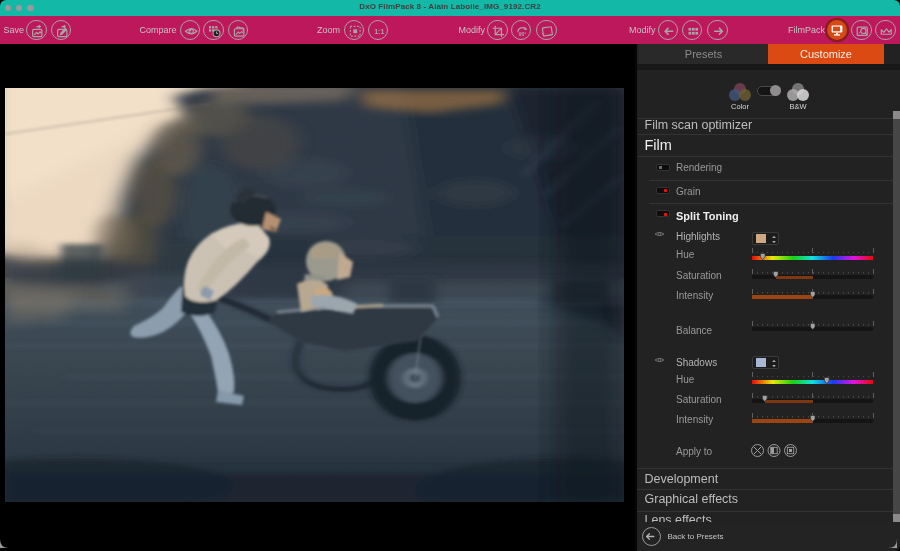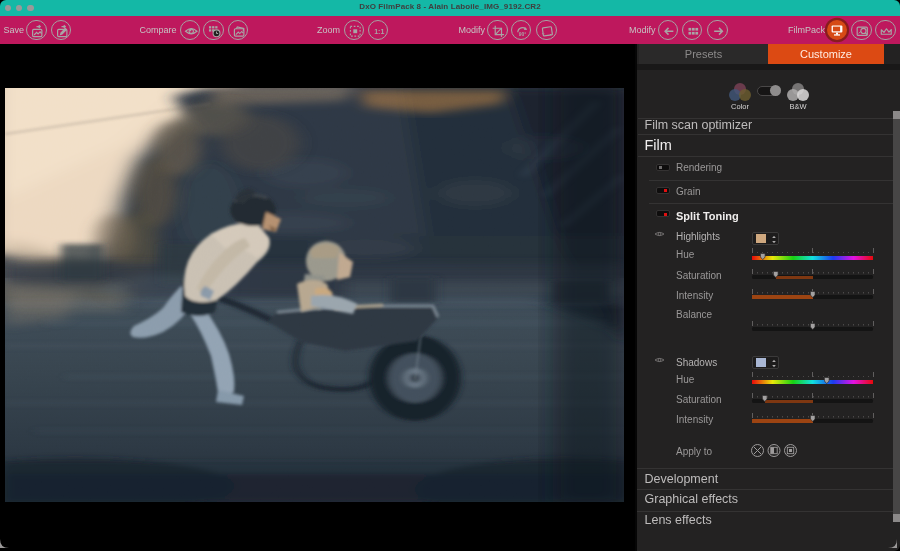--- a/index.html
+++ b/index.html
@@ -413,21 +413,21 @@
     <svg class="handle" style="left:136.2px;top:226.5px;" viewBox="0 0 5.5 7">
         <path d="M0.4 0.4 h4.7 v3.6 L2.75 6.6 L0.4 4 Z" fill="#a3a1a1" stroke="#2c2b2b" stroke-width="0.7"></path>
       </svg>
     <div class="lbl" style="left:39px;top:245.5px;">Intensity</div>
     <div class="ticks" id="t3" style="top:244.5px;"></div>
     <div class="track" style="top:251px;"></div>
     <div style="position:absolute;left:114.5px;top:251px;width:61px;height:3.5px;background:#9c4412;"></div>
     <svg class="handle" style="left:172.5px;top:246.5px;" viewBox="0 0 5.5 7">
         <path d="M0.4 0.4 h4.7 v3.6 L2.75 6.6 L0.4 4 Z" fill="#a3a1a1" stroke="#2c2b2b" stroke-width="0.7"></path>
       </svg>
-    <div class="lbl" style="left:39px;top:265px;">Balance</div>
+    <div class="lbl" style="left:39px;top:281px;">Balance</div>
     <div class="ticks" id="t4" style="top:276.5px;"></div>
     <div class="track" style="top:283px;"></div>
     <svg class="handle" style="left:172.5px;top:278.5px;" viewBox="0 0 5.5 7">
         <path d="M0.4 0.4 h4.7 v3.6 L2.75 6.6 L0.4 4 Z" fill="#a3a1a1" stroke="#2c2b2b" stroke-width="0.7"></path>
       </svg>
 
     <svg style="position:absolute;left:17px;top:312px;" width="11" height="8" viewBox="0 0 11 8">
       <path d="M1 4 Q5.5 0.8 10 4 Q5.5 7.2 1 4 Z" fill="none" stroke="#767474" stroke-width="0.9"></path>
       <circle cx="5.5" cy="4" r="1.4" fill="none" stroke="#767474" stroke-width="0.8"></circle>
     </svg>
@@ -474,20 +474,28 @@
 
     <div class="sep" style="top:424px;left:0;width:263px;"></div>
     <div class="hdr" style="top:428px;">Development</div>
     <div class="sep" style="top:444.5px;left:0;width:263px;"></div>
     <div class="hdr" style="top:448px;">Graphical effects</div>
     <div class="sep" style="top:466.5px;left:0;width:263px;"></div>
     <div class="hdr" style="top:469px;">Lens effects</div>
   </div>
   <div id="panelline"></div>
 
+  <div id="botbar">
+    <div style="position:absolute;left:4.5px;top:4.8px;width:19px;height:19px;border:1.2px solid #9a9898;border-radius:50%;">
+      <svg width="19" height="19" viewBox="0 0 19 19" style="position:absolute;left:-1.2px;top:-1.2px;">
+        <path d="M5.8 9.5h7 M8.5 6.7L5.6 9.5l2.9 2.9" stroke="#b5b3b3" stroke-width="1.3" fill="none" stroke-linecap="round" stroke-linejoin="round"></path>
+      </svg>
+    </div>
+    <div style="position:absolute;left:30.5px;top:10px;font-size:8px;color:#c6c4c4;">Back to Presets</div>
+  </div>
 
   <div style="position:absolute;left:893px;top:111px;width:7px;height:411px;background:#474646;"></div>
   <div style="position:absolute;left:893px;top:111px;width:7px;height:8px;background:#8b8989;"></div>
   <div style="position:absolute;left:893px;top:514px;width:7px;height:8px;background:#8b8989;"></div>
 </div>
 
 <svg class="corner" style="left:0;bottom:0;" width="9" height="9">
     <path d="M0 0 L0 9 L9 9 Q0 9 0 0 Z" fill="#9a9898"></path>
   </svg>
 <svg class="corner" style="right:0;bottom:0;" width="9" height="9">

